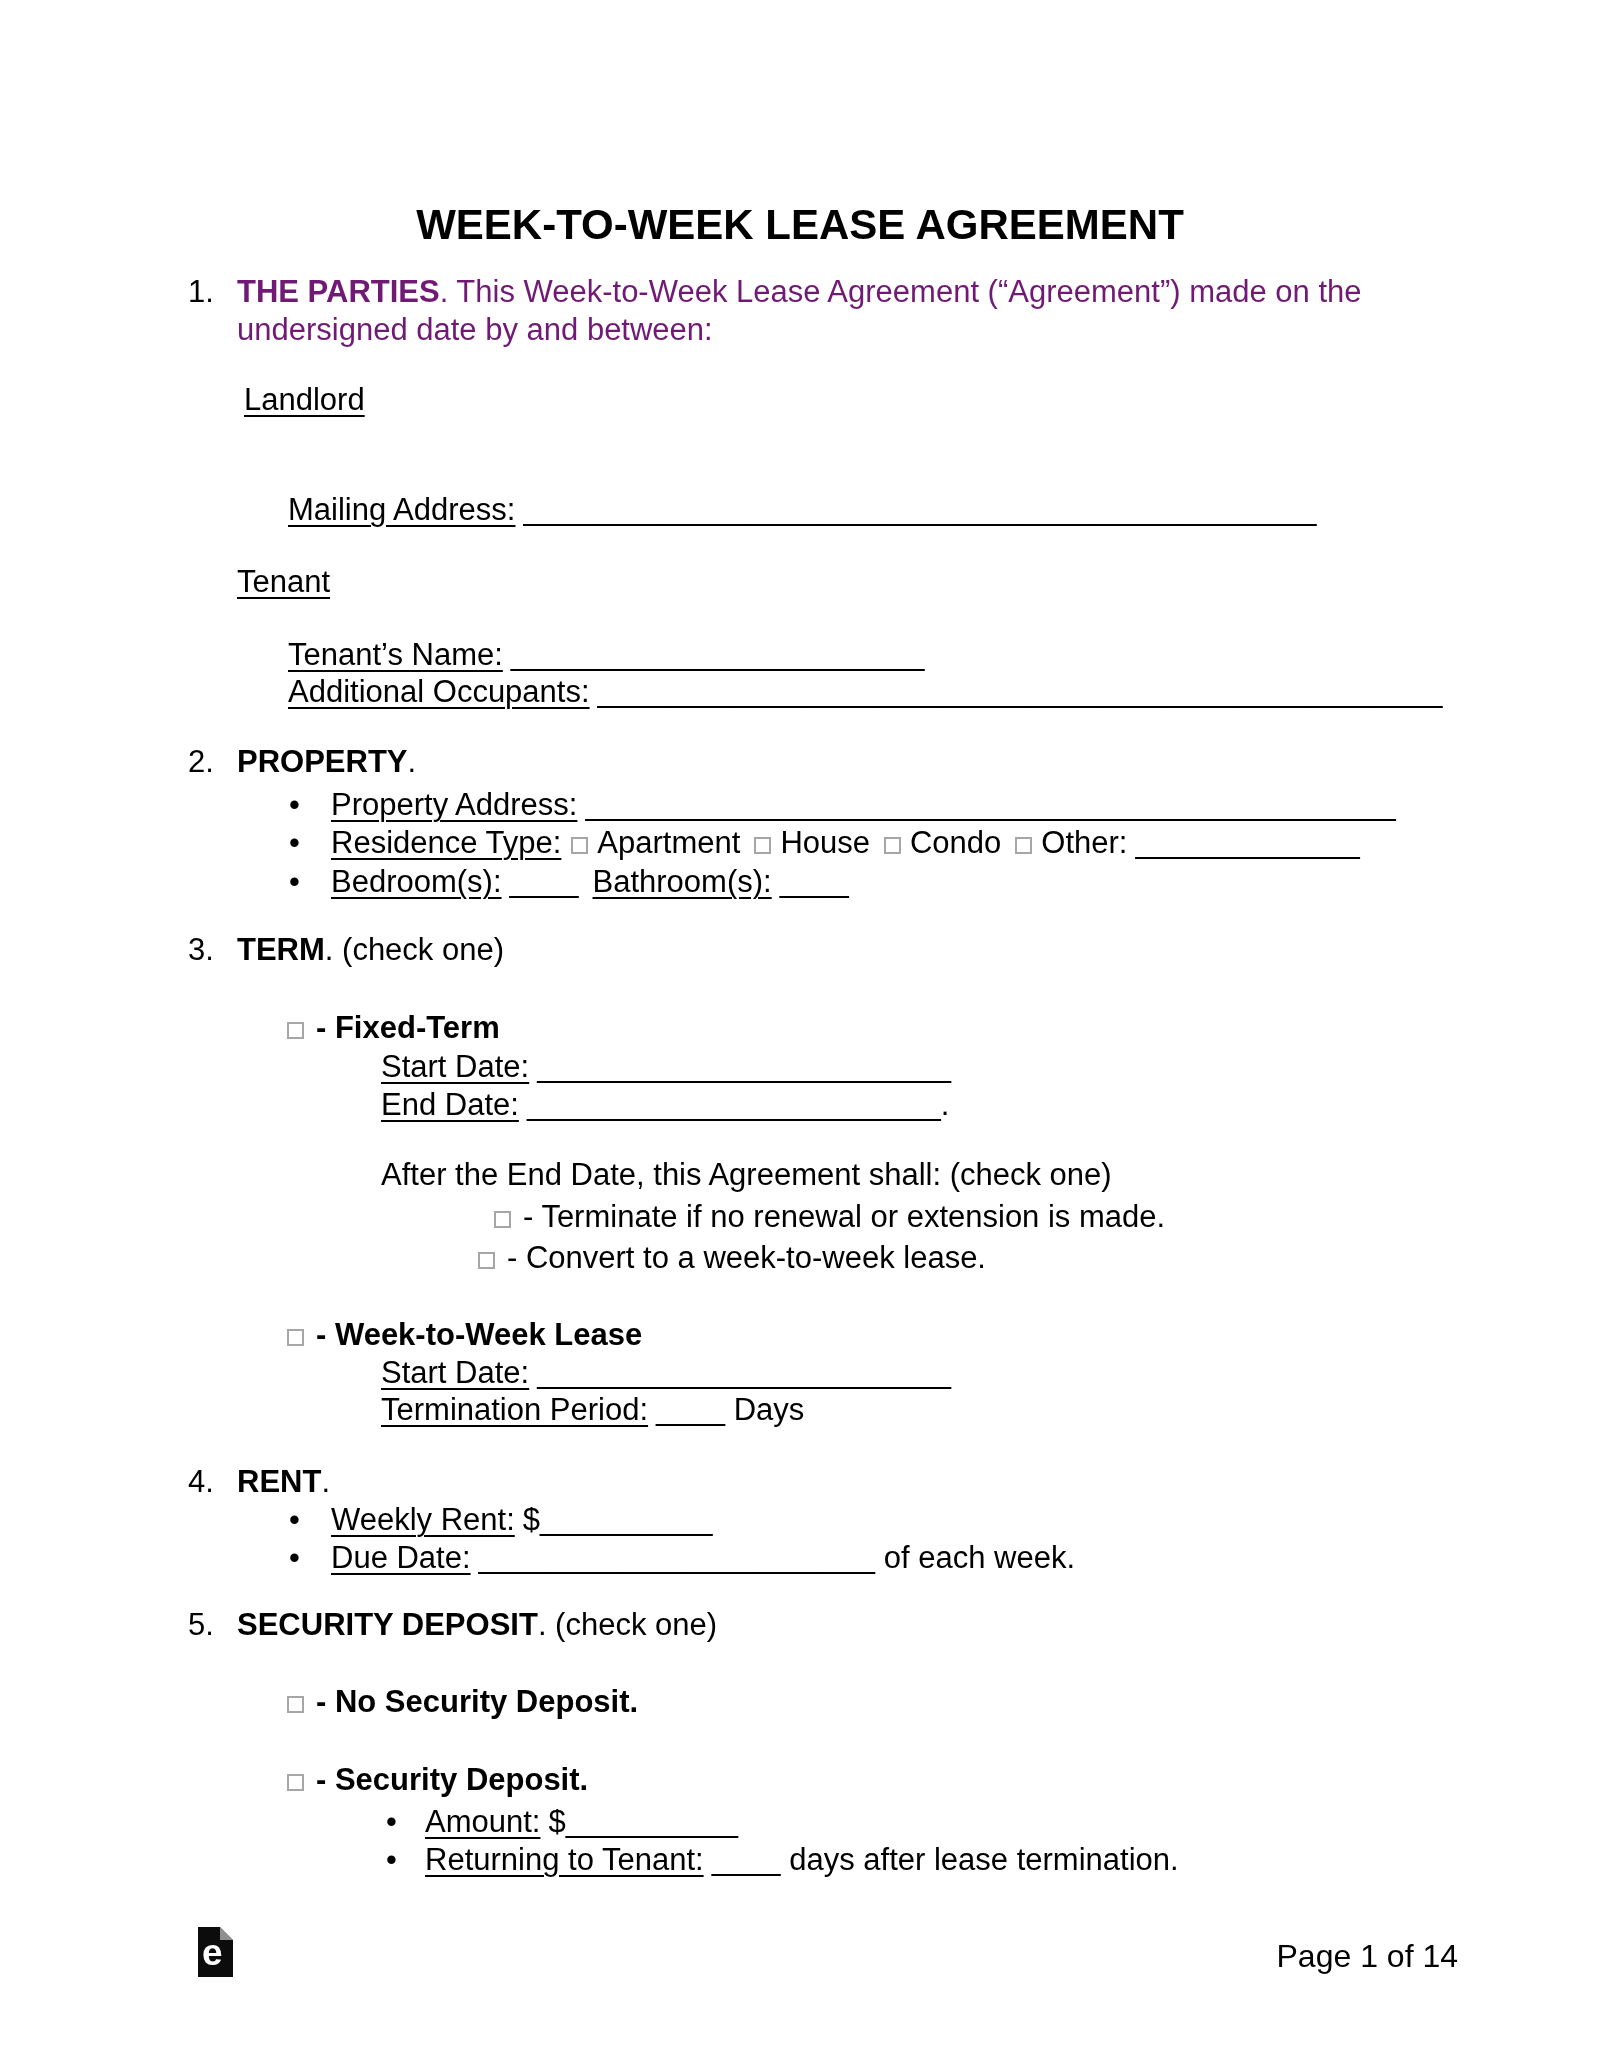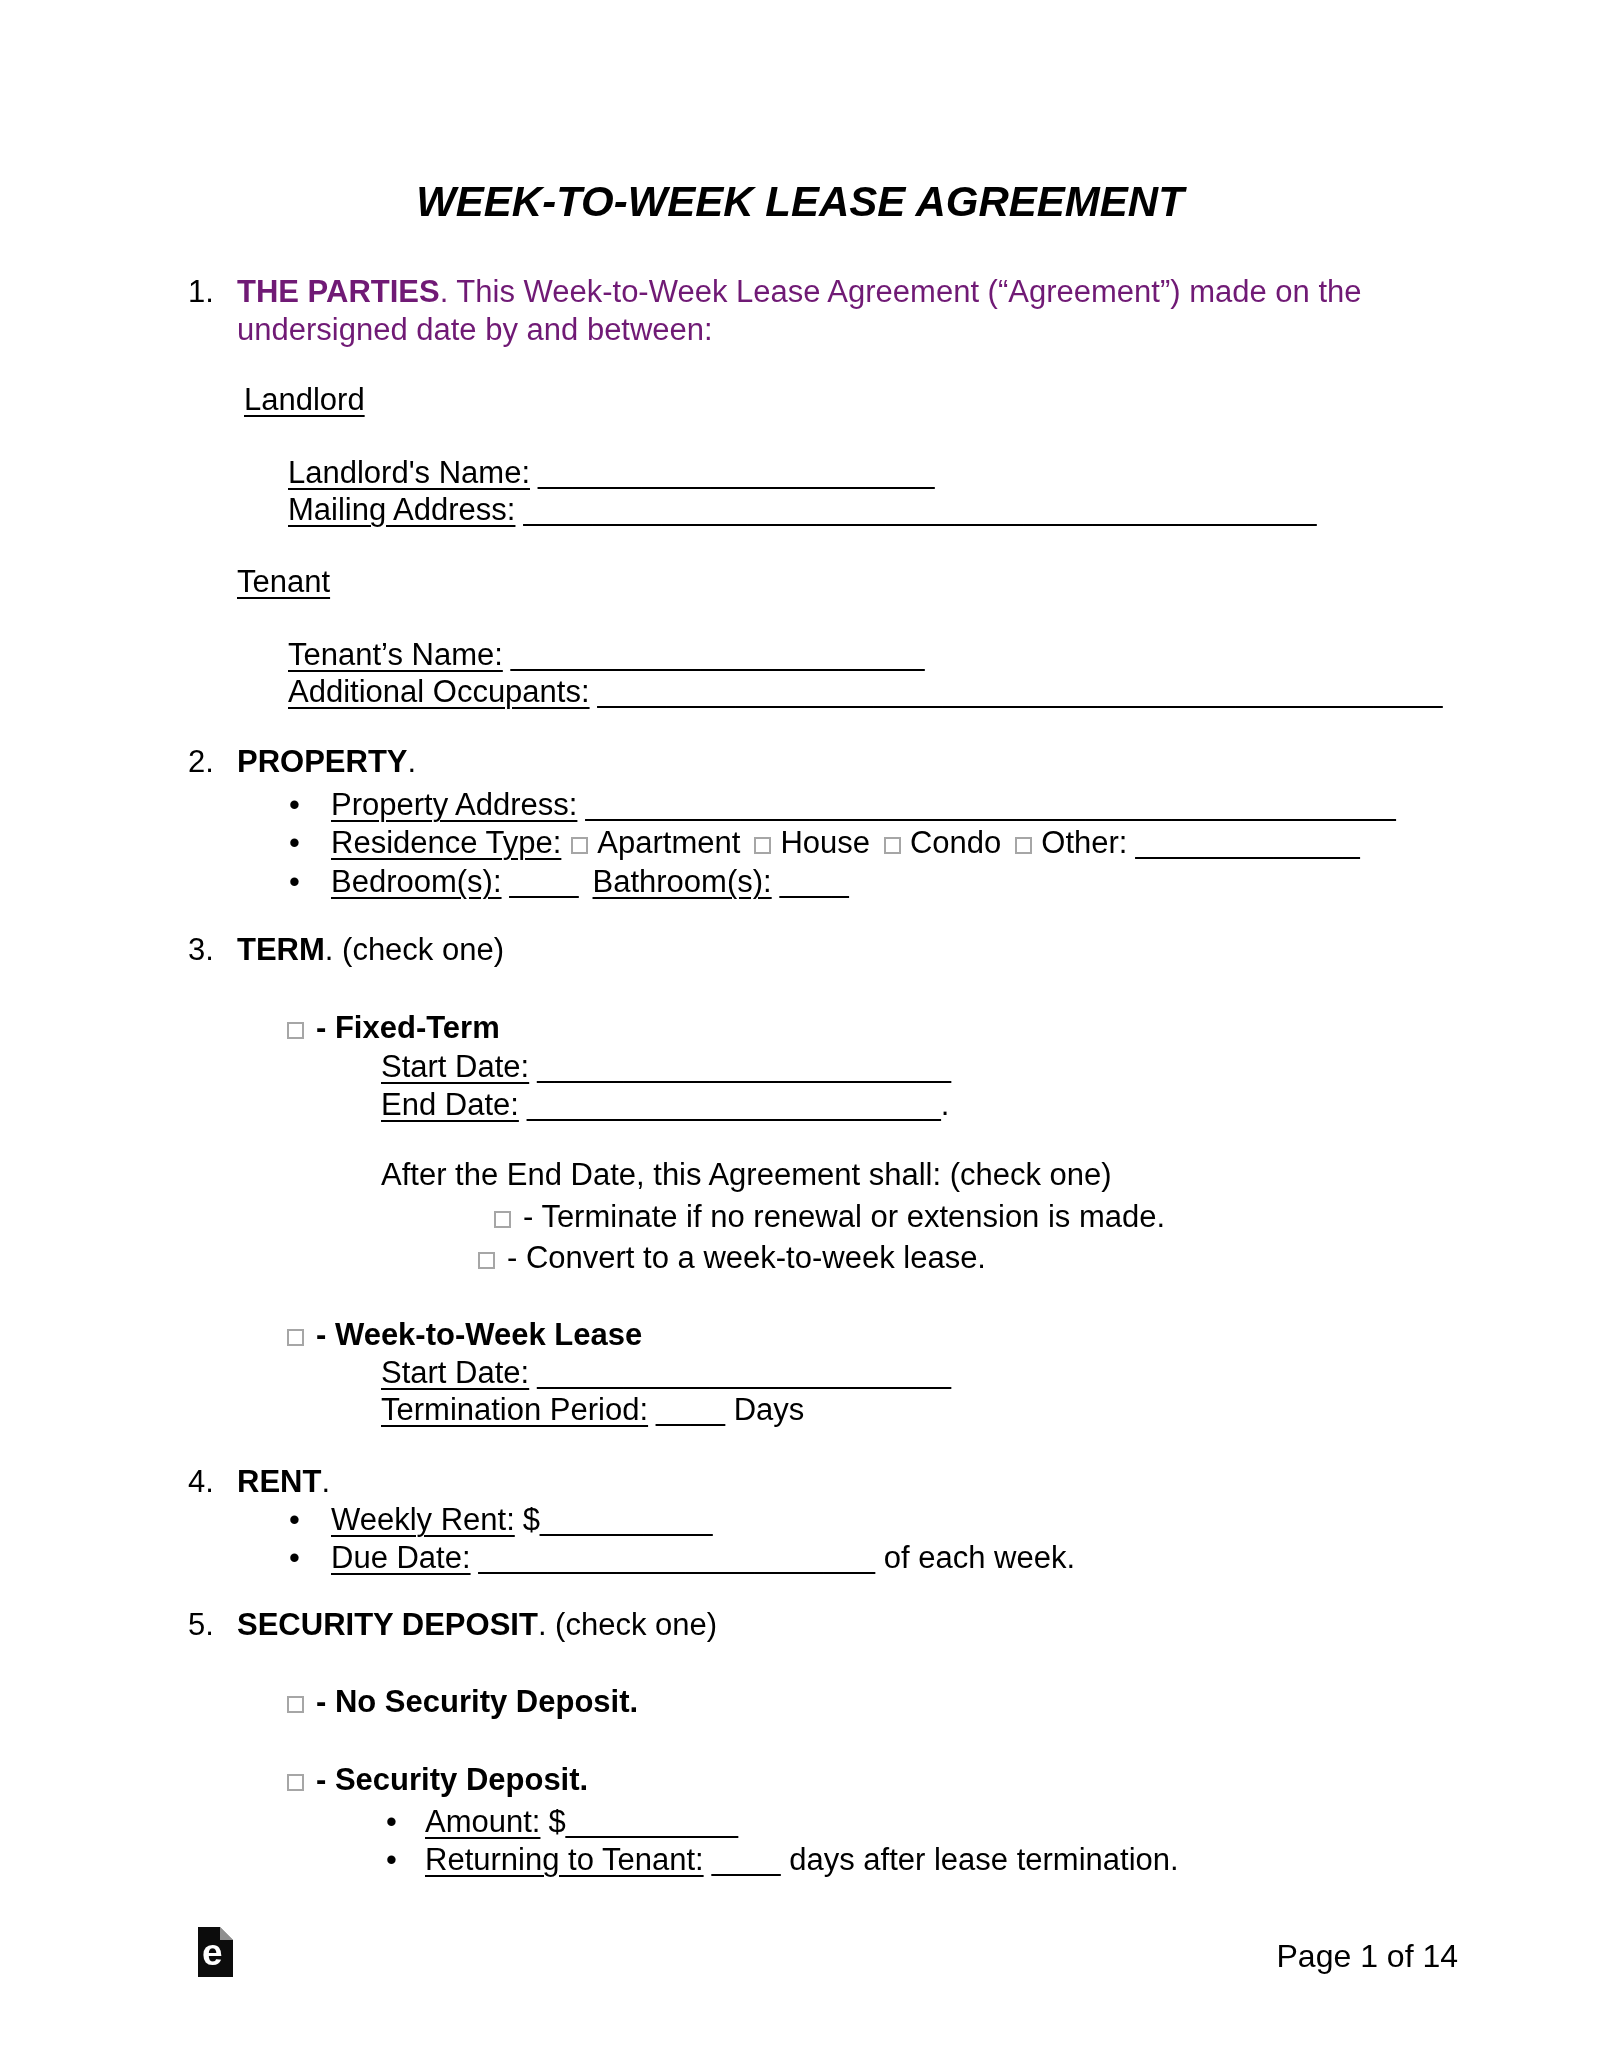--- a/index.html
+++ b/index.html
@@ -48,27 +48,26 @@
     position:absolute; left:4px; top:7px; color:#fff;
     font-size:37px; font-weight:bold; line-height:1;
   }
   .pageno { position:absolute; right:142px; top:1940px; font-size:32px; line-height:1; }
 </style>
 </head>
 <body>
 
 <div class="page">
 
-  <div class="title" style="top:181px;font-style:italic;">WEEK-TO-WEEK LEASE AGREEMENT</div>
+  <div class="title" style="top:204px;">WEEK-TO-WEEK LEASE AGREEMENT</div>
 
   <div class="num" style="left:188px; top:276px;">1.</div>
   <div class="para" style="left:237px; top:273px; width:1190px;"><span class="b">THE PARTIES</span><span>. This Week-to-Week Lease Agreement (“Agreement”) made on the undersigned date by and between:</span></div>
 
   <div class="line u" style="left:237px; top:384px;margin-left:7px;">Landlord</div>
-  <div class="line" style="left:288px; top:457px;"><span class="u">Landlord's Name:</span><span class="blank">_______________________</span></div>
   <div class="line" style="left:288px; top:494px;"><span class="u">Mailing Address:</span><span class="blank">______________________________________________</span></div>
 
   <div class="line u" style="left:237px; top:566px;">Tenant</div>
   <div class="line" style="left:288px; top:639px;"><span class="u">Tenant’s Name:</span><span class="blank">________________________</span></div>
   <div class="line" style="left:288px; top:676px;"><span class="u">Additional Occupants:</span><span class="blank">_________________________________________________</span></div>
 
   <div class="num" style="left:188px; top:746px;">2.</div>
   <div class="line" style="left:237px; top:746px;"><span class="b">PROPERTY</span><span>.</span></div>
 
   <div class="line" style="left:289px; top:789px;"><span class="bullet">•</span><span class="u">Property Address:</span><span class="blank">_______________________________________________</span></div>

